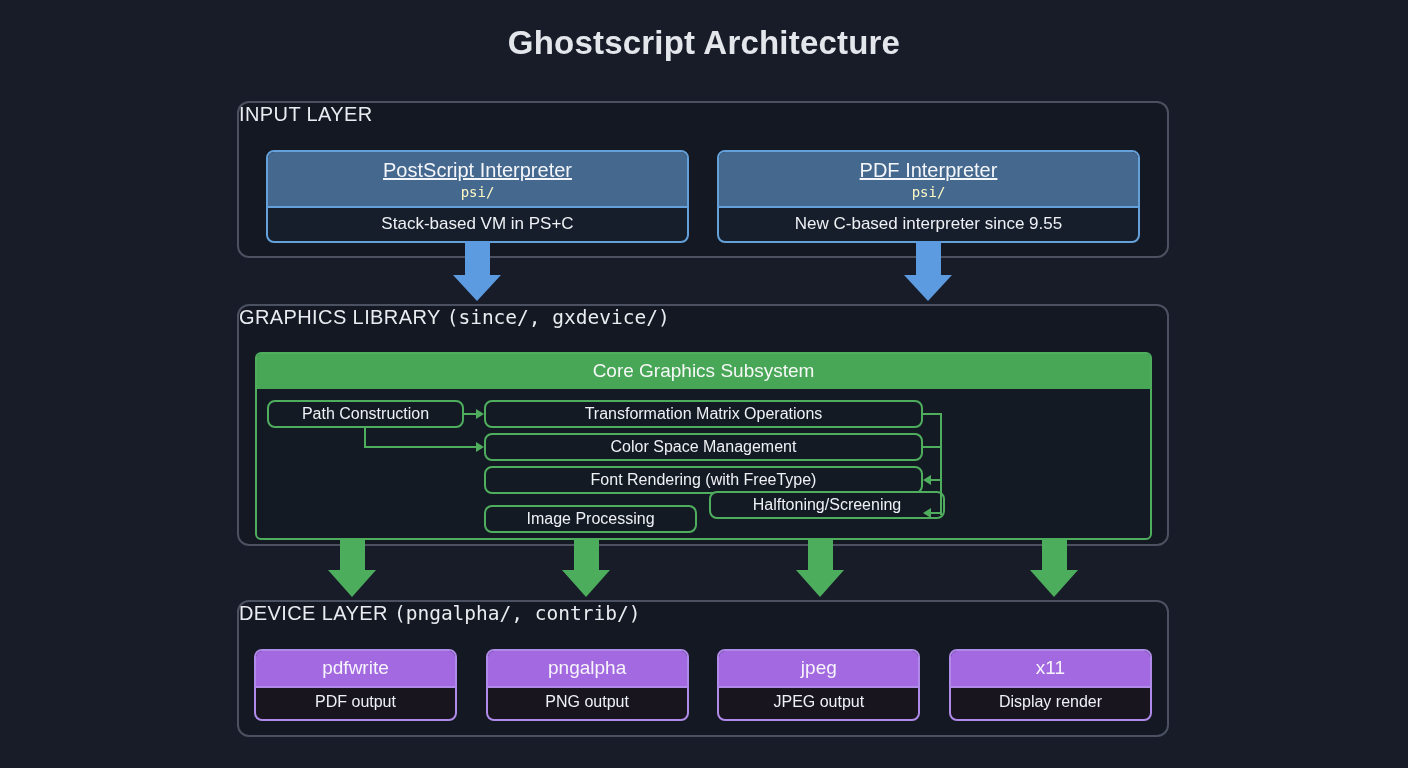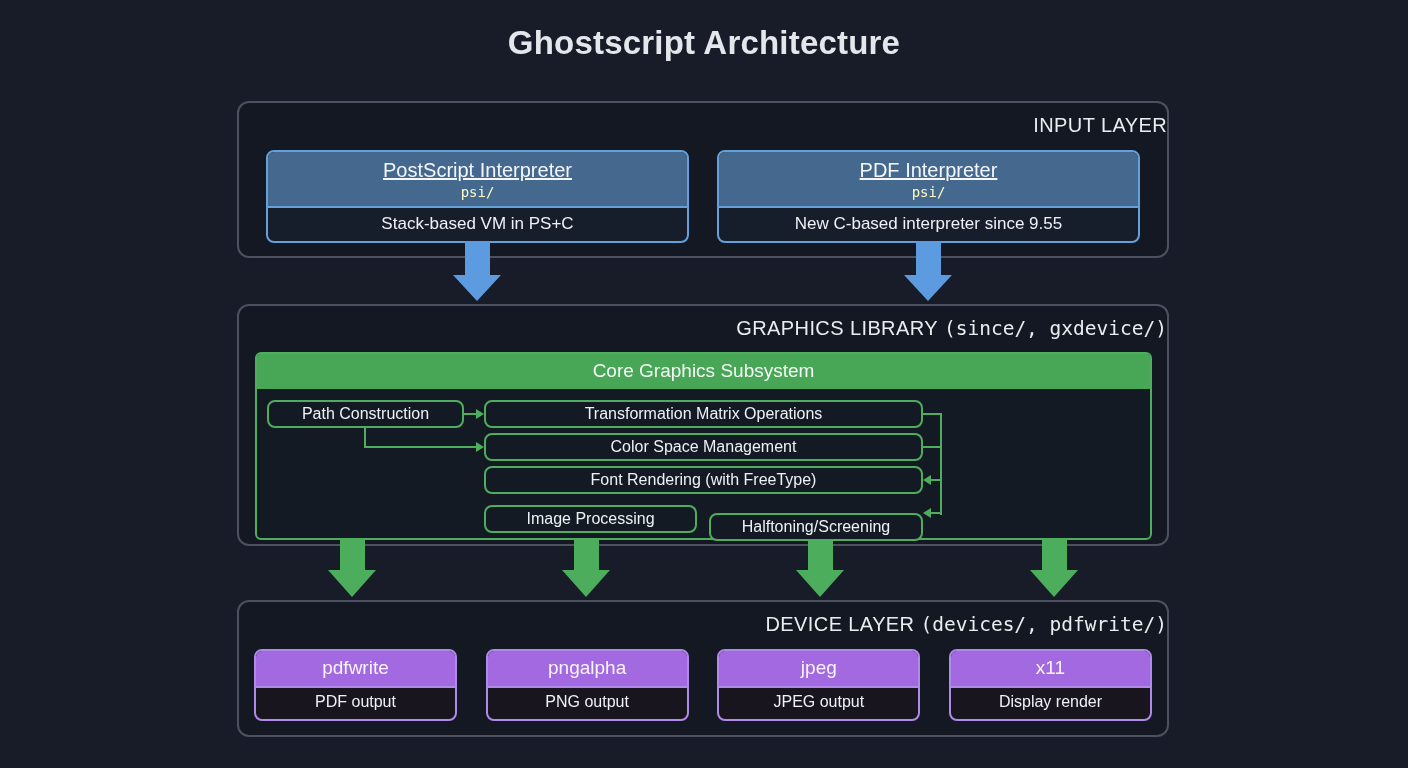--- a/index.html
+++ b/index.html
@@ -6,21 +6,21 @@
   .canvas { position:relative; width:1408px; height:768px; overflow:hidden; background:#181c28; }
   .diagram-title { position:absolute; top:24px; left:0; width:100%; text-align:center;
                    font-size:33px; font-weight:700; color:#e3e6eb; margin:0; letter-spacing:0.2px; }
   .mono { font-family:"DejaVu Sans Mono","Liberation Mono",monospace; }
 
   .layer { position:absolute; left:237px; width:932px; background:#141822;
            border:2px solid #4b5160; border-radius:12px; box-sizing:border-box; z-index:1; }
   .layer-input    { top:101px; height:157px; }
   .layer-graphics { top:304px; height:242px; }
   .layer-device   { top:600px; height:137px; }
-  .layer-title { text-align:right; margin-top:11px; font-size:20px; color:#e9ecf0; letter-spacing:0.4px; }
+  .layer-title { text-align:left; font-size:20px; color:#e9ecf0; letter-spacing:0.4px; }
   .layer-title .mono { margin-left:6px; font-size:19.5px; letter-spacing:0; }
 
   
   .input-boxes { position:absolute; left:27px; right:27px; top:47px; display:flex; justify-content:space-between; }
   .interp-box { width:423px; border:2px solid #64a0da; border-radius:8px; box-sizing:border-box;
                 overflow:hidden; background:#171e2b; }
   .interp-head { background:#45688f; text-align:center; padding:5px 0 5px; }
   .interp-name { font-size:20px; color:#f4f6f9; line-height:26px;text-decoration:underline; }
   .interp-path { font-size:14px; color:#fef9c3; line-height:18px; }
   .interp-body { border-top:2px solid #64a0da; text-align:center; font-size:17px;
@@ -100,21 +100,21 @@
     </div>
     <div class="core-box">
       <div class="core-head">Core Graphics Subsystem</div>
       <div class="core-content">
 
         <div class="comp" style="left:10px; top:11px; width:197px;">Path Construction</div>
         <div class="comp" style="left:227px; top:11px; width:439px;">Transformation Matrix Operations</div>
         <div class="comp" style="left:227px; top:44px; width:439px;text-align:center;">Color Space Management</div>
         <div class="comp" style="left:227px; top:77px; width:439px;">Font Rendering (with FreeType)</div>
         <div class="comp" style="left:227px; top:116px; width:213px;">Image Processing</div>
-        <div class="comp" style="left:452px; top:124px; width:214px;">Halftoning/Screening</div>
+        <div class="comp" style="left:452px; top:102px; width:236px;">Halftoning/Screening</div>
 
         <div class="cline" style="left:207px; top:24px; width:12px; height:2px;"></div>
         <div class="ctri right" style="left:219px; top:20px;"></div>
 
         <div class="cline" style="left:107px; top:38px; width:2px; height:21px;"></div>
         <div class="cline" style="left:107px; top:57px; width:112px; height:2px;"></div>
         <div class="ctri right" style="left:219px; top:53px;"></div>
 
         <div class="cline" style="left:666px; top:24px; width:19px; height:2px;"></div>
         <div class="cline" style="left:666px; top:57px; width:19px; height:2px;"></div>
@@ -140,21 +140,21 @@
     <div class="arrow-shaft"></div>
     <div class="arrow-head"></div>
   </div>
   <div class="arrow green" style="left:1030px; top:539px;">
     <div class="arrow-shaft"></div>
     <div class="arrow-head"></div>
   </div>
 
   <section class="layer layer-device">
     <div class="layer-title">
-      <span>DEVICE LAYER</span><span class="mono">(devices/, pdfwrite/)</span>
+      <span>DEVICE LAYER</span><span class="mono">(pngalpha/, contrib/)</span>
     </div>
     <div class="device-boxes">
       <div class="dev-box">
         <div class="dev-head">pdfwrite</div>
         <div class="dev-body">PDF output</div>
       </div>
       <div class="dev-box">
         <div class="dev-head">pngalpha</div>
         <div class="dev-body">PNG output</div>
       </div>

